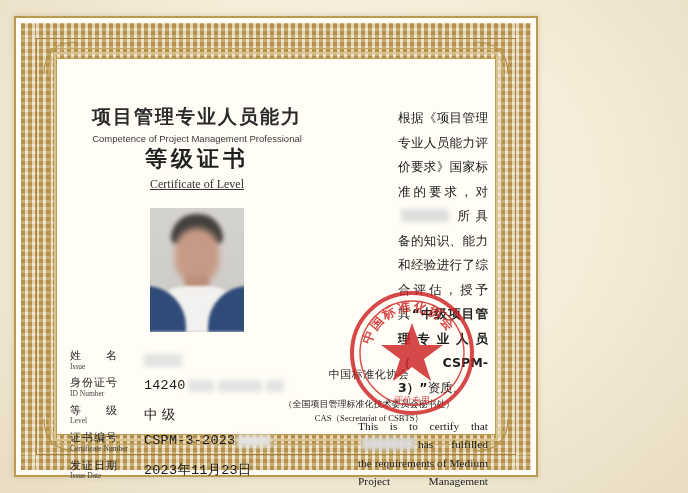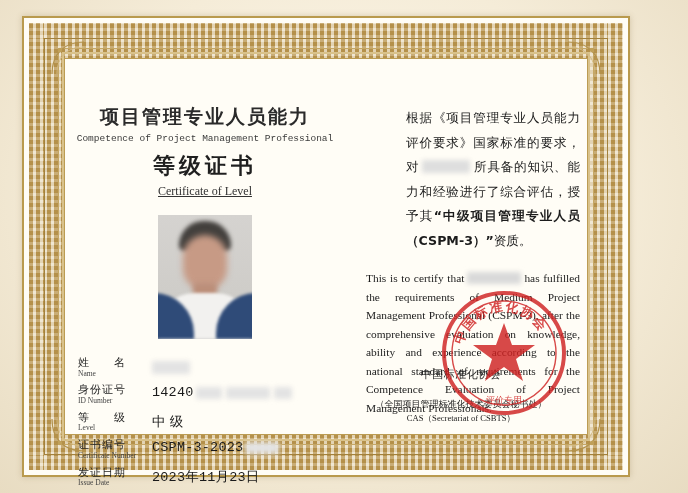--- a/index.html
+++ b/index.html
@@ -19,23 +19,23 @@
     position: relative;
     width: 688px;
     height: 493px;
     background:
       radial-gradient(ellipse at 50% 40%, #fdf8ec 0%, #f5ecd8 55%, #e8dcc2 100%);
   }
 
   
   .cert {
     position: absolute;
-    left: 22px;
+    left: 14px;
     top: 16px;
-    width: 608px;
+    width: 524px;
     height: 461px;
     background: #fffdf6;
     box-sizing: border-box;
     border: 2px solid #b99a4e;
     box-shadow: 0 0 6px rgba(120, 90, 40, 0.25);
   }
   
   .band {
     position: absolute;
     left: 5px; top: 5px; right: 5px; bottom: 5px;
@@ -120,29 +120,29 @@
     letter-spacing: 2px;
     color: #2a2a2a;
     margin-top: 40px;
     font-family: "DejaVu Sans", sans-serif;
   }
   .title-en {
     text-align: center;
     font-size: 9.5px;
     color: #3a3a3a;
     margin-top: 3px;
-    font-family: Liberation Mono, monospace;
+    font-family: Liberation Sans, sans-serif;
   }
   .subtitle-cn {
     text-align: center;
     font-size: 22px;
     font-weight: bold;
     letter-spacing: 4px;
     color: #1f1f1f;
-    margin-top: 7px;
+    margin-top: 0;
     font-family: "DejaVu Sans", sans-serif;
   }
   .subtitle-en {
     text-align: center;
     font-size: 12px;
     color: #333;
     margin-top: 3px;
     text-decoration: underline;
   }
 
@@ -390,21 +390,21 @@
           <div class="ph-shirt"></div>
           <div class="ph-jacket-l"></div>
           <div class="ph-jacket-r"></div>
         </div>
 
         <div class="fields">
 
           <div class="frow">
             <div class="flabel">
               <span class="cn">姓　　名</span>
-              <span class="en">Name</span>
+              <span class="en">Issue</span>
             </div>
             <div class="fvalue">
               <span class="redact r-name"></span>
             </div>
           </div>
 
           <div class="frow">
             <div class="flabel">
               <span class="cn">身份证号</span>
               <span class="en">ID Number</span>

